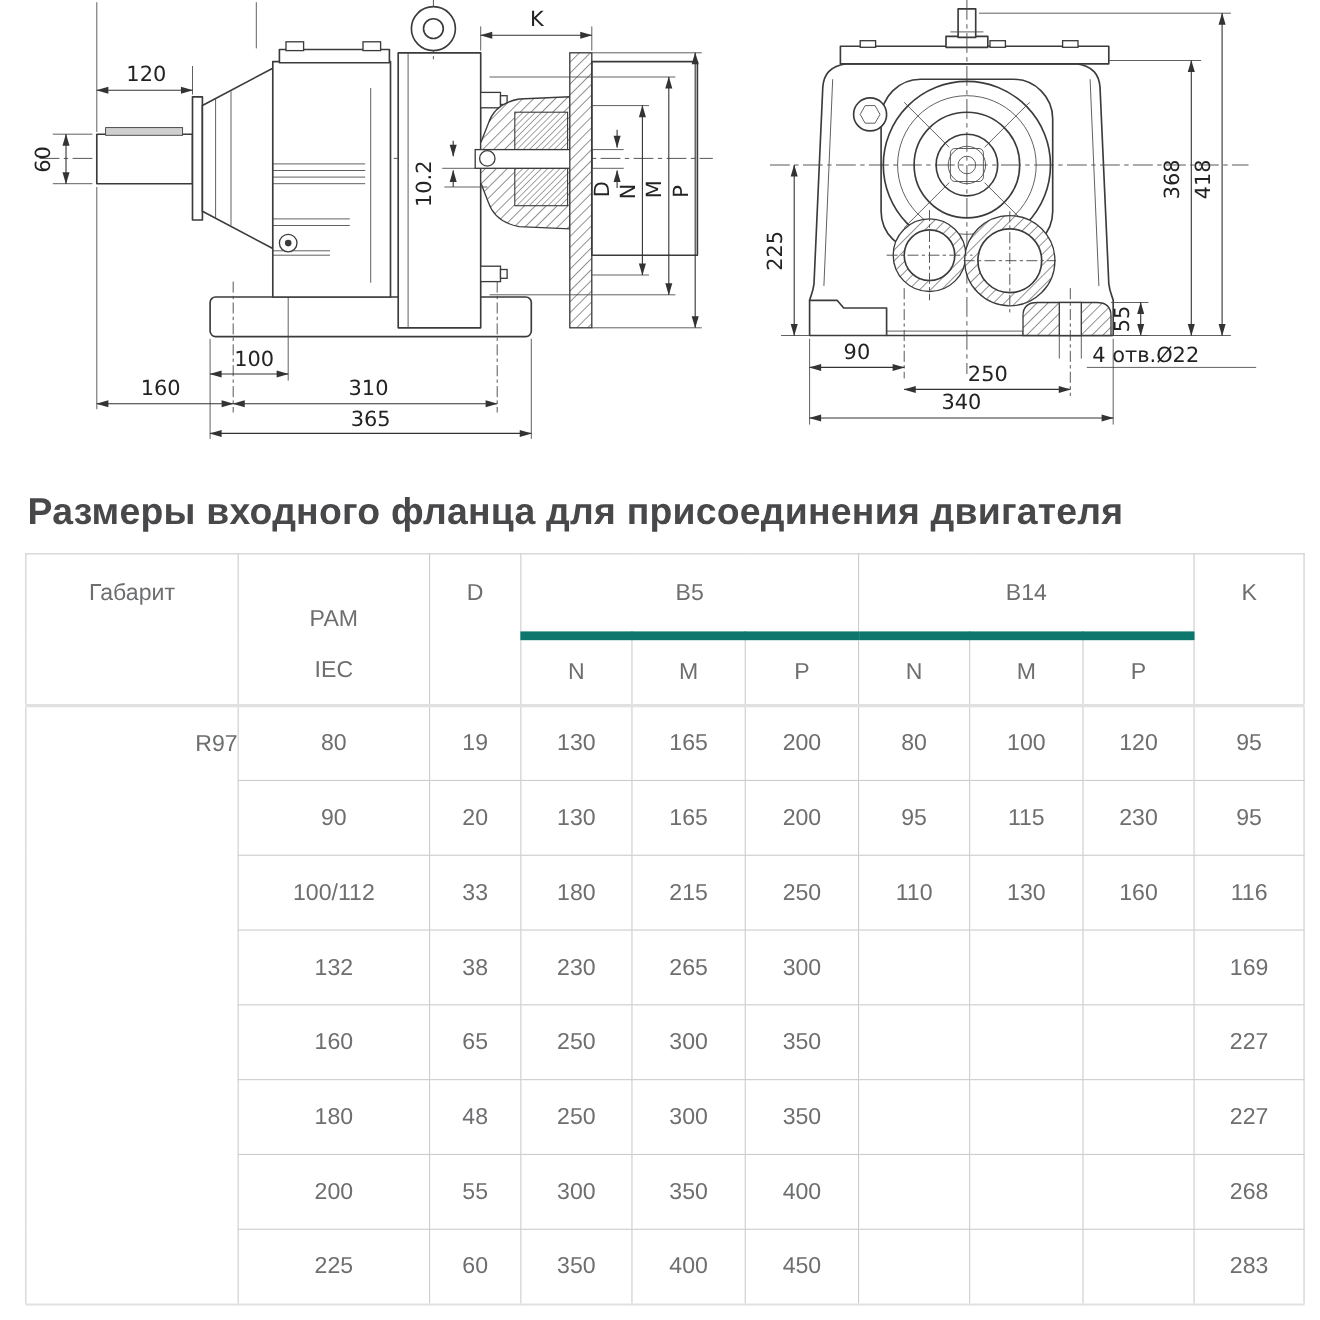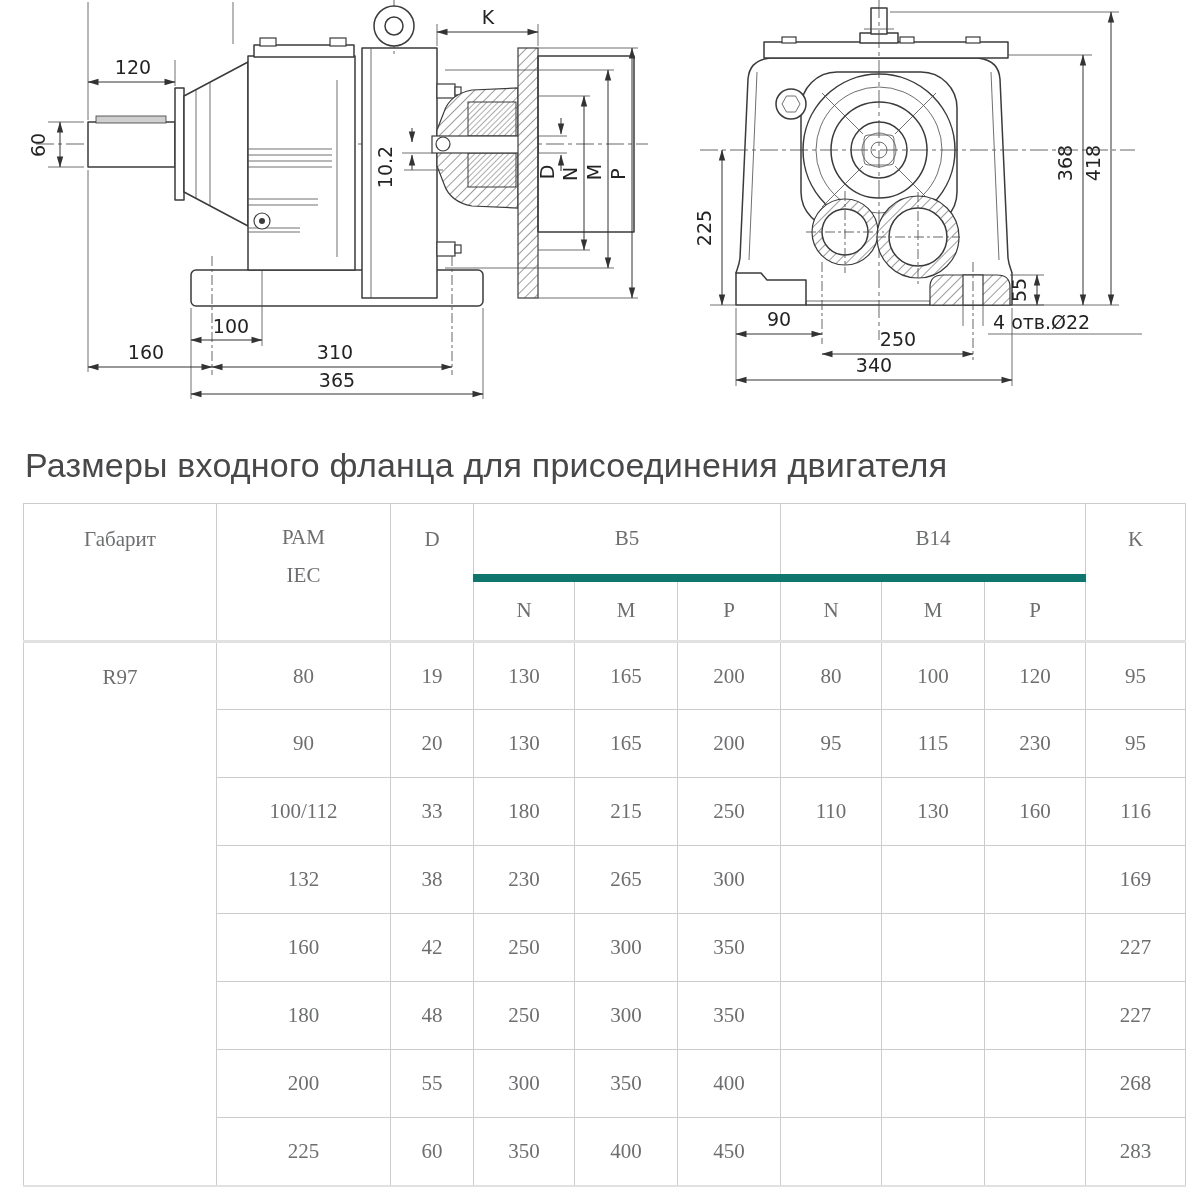--- a/index.html
+++ b/index.html
@@ -14,39 +14,39 @@
   .cl  {stroke:#4b4b4b;stroke-width:.85;fill:none;stroke-dasharray:18 4 4 4;}
   .cl2 {stroke:#4b4b4b;stroke-width:.85;fill:none;stroke-dasharray:10 3 3 3;}
   .dim {stroke:#333;stroke-width:1;fill:none;marker-start:url(#ma);marker-end:url(#ma);}
   .dime{stroke:#333;stroke-width:1;fill:none;marker-end:url(#ma);}
   .ht  {fill:url(#hatch);stroke:#3b3b3b;stroke-width:1.2;}
   .ht2 {fill:url(#hatch2);stroke:#3b3b3b;stroke-width:1;}
   .wf  {fill:#fff;stroke:#3b3b3b;stroke-width:1.2;}
   text.dl{font-family:"DejaVu Sans","Liberation Sans",sans-serif;font-size:19px;fill:#232323;}
 
   
-  h2.heading{margin:16px 0 18px 25px;font-size:34px;font-weight:400;color:#48484a;letter-spacing:.2px;}
+  h2.heading{margin:16px 0 18px 25px;font-size:34px;font-weight:700;color:#48484a;letter-spacing:.2px;}
 
   
   table.dims{border-collapse:collapse;table-layout:fixed;margin:0 0 0 23px;width:1162px;
              border:1px solid #ccc;}
   table.dims th, table.dims td{border:1px solid #ccc;text-align:center;
              font-size:21px;color:#6d6e70;font-weight:400;padding:0;}
   thead th{color:#56575b;font-weight:700;}
   thead tr.tier1{height:74px;}
   thead tr.tier2{height:64px;}
   thead th.span2{vertical-align:top;padding-top:23px;}
   thead th.grp{vertical-align:middle;border-bottom:8px solid #0f766e;}
   thead{border-bottom:3px solid #e1e1e1;}
-  .pamcell div{line-height:1;}
+  .pamcell div{line-height:1;margin-top:25px;}
   .pamcell div:first-child{margin-bottom:17px;}
   tbody tr{height:68px;}
   tbody td{vertical-align:middle;}
-  tbody td.gab{vertical-align:top;padding-top:22px;}
-  table.dims{border-bottom:2px solid #e1e1e1;font-family:Liberation Serif, serif;}
+  tbody td.gab{vertical-align:top;padding-top:22px;text-align:right;}
+  table.dims{border-bottom:2px solid #e1e1e1;}
 </style>
 </head>
 <body>
 
 <div class="page">
 
 <svg class="drawing" viewBox="0 0 1200 430">
   <defs>
     <marker id="ma" markerWidth="12" markerHeight="9" refX="11" refY="4" orient="auto-start-reverse" markerUnits="userSpaceOnUse">
       <path d="M0.5,0.8 L11.5,4 L0.5,7.2 Z" fill="#333"></path>
@@ -335,21 +335,21 @@
           <td>230</td>
           <td>265</td>
           <td>300</td>
           <td></td>
           <td></td>
           <td></td>
           <td>169</td>
         </tr>
         <tr>
           <td>160</td>
-          <td>42</td>
+          <td>65</td>
           <td>250</td>
           <td>300</td>
           <td>350</td>
           <td></td>
           <td></td>
           <td></td>
           <td>227</td>
         </tr>
         <tr>
           <td>180</td>

